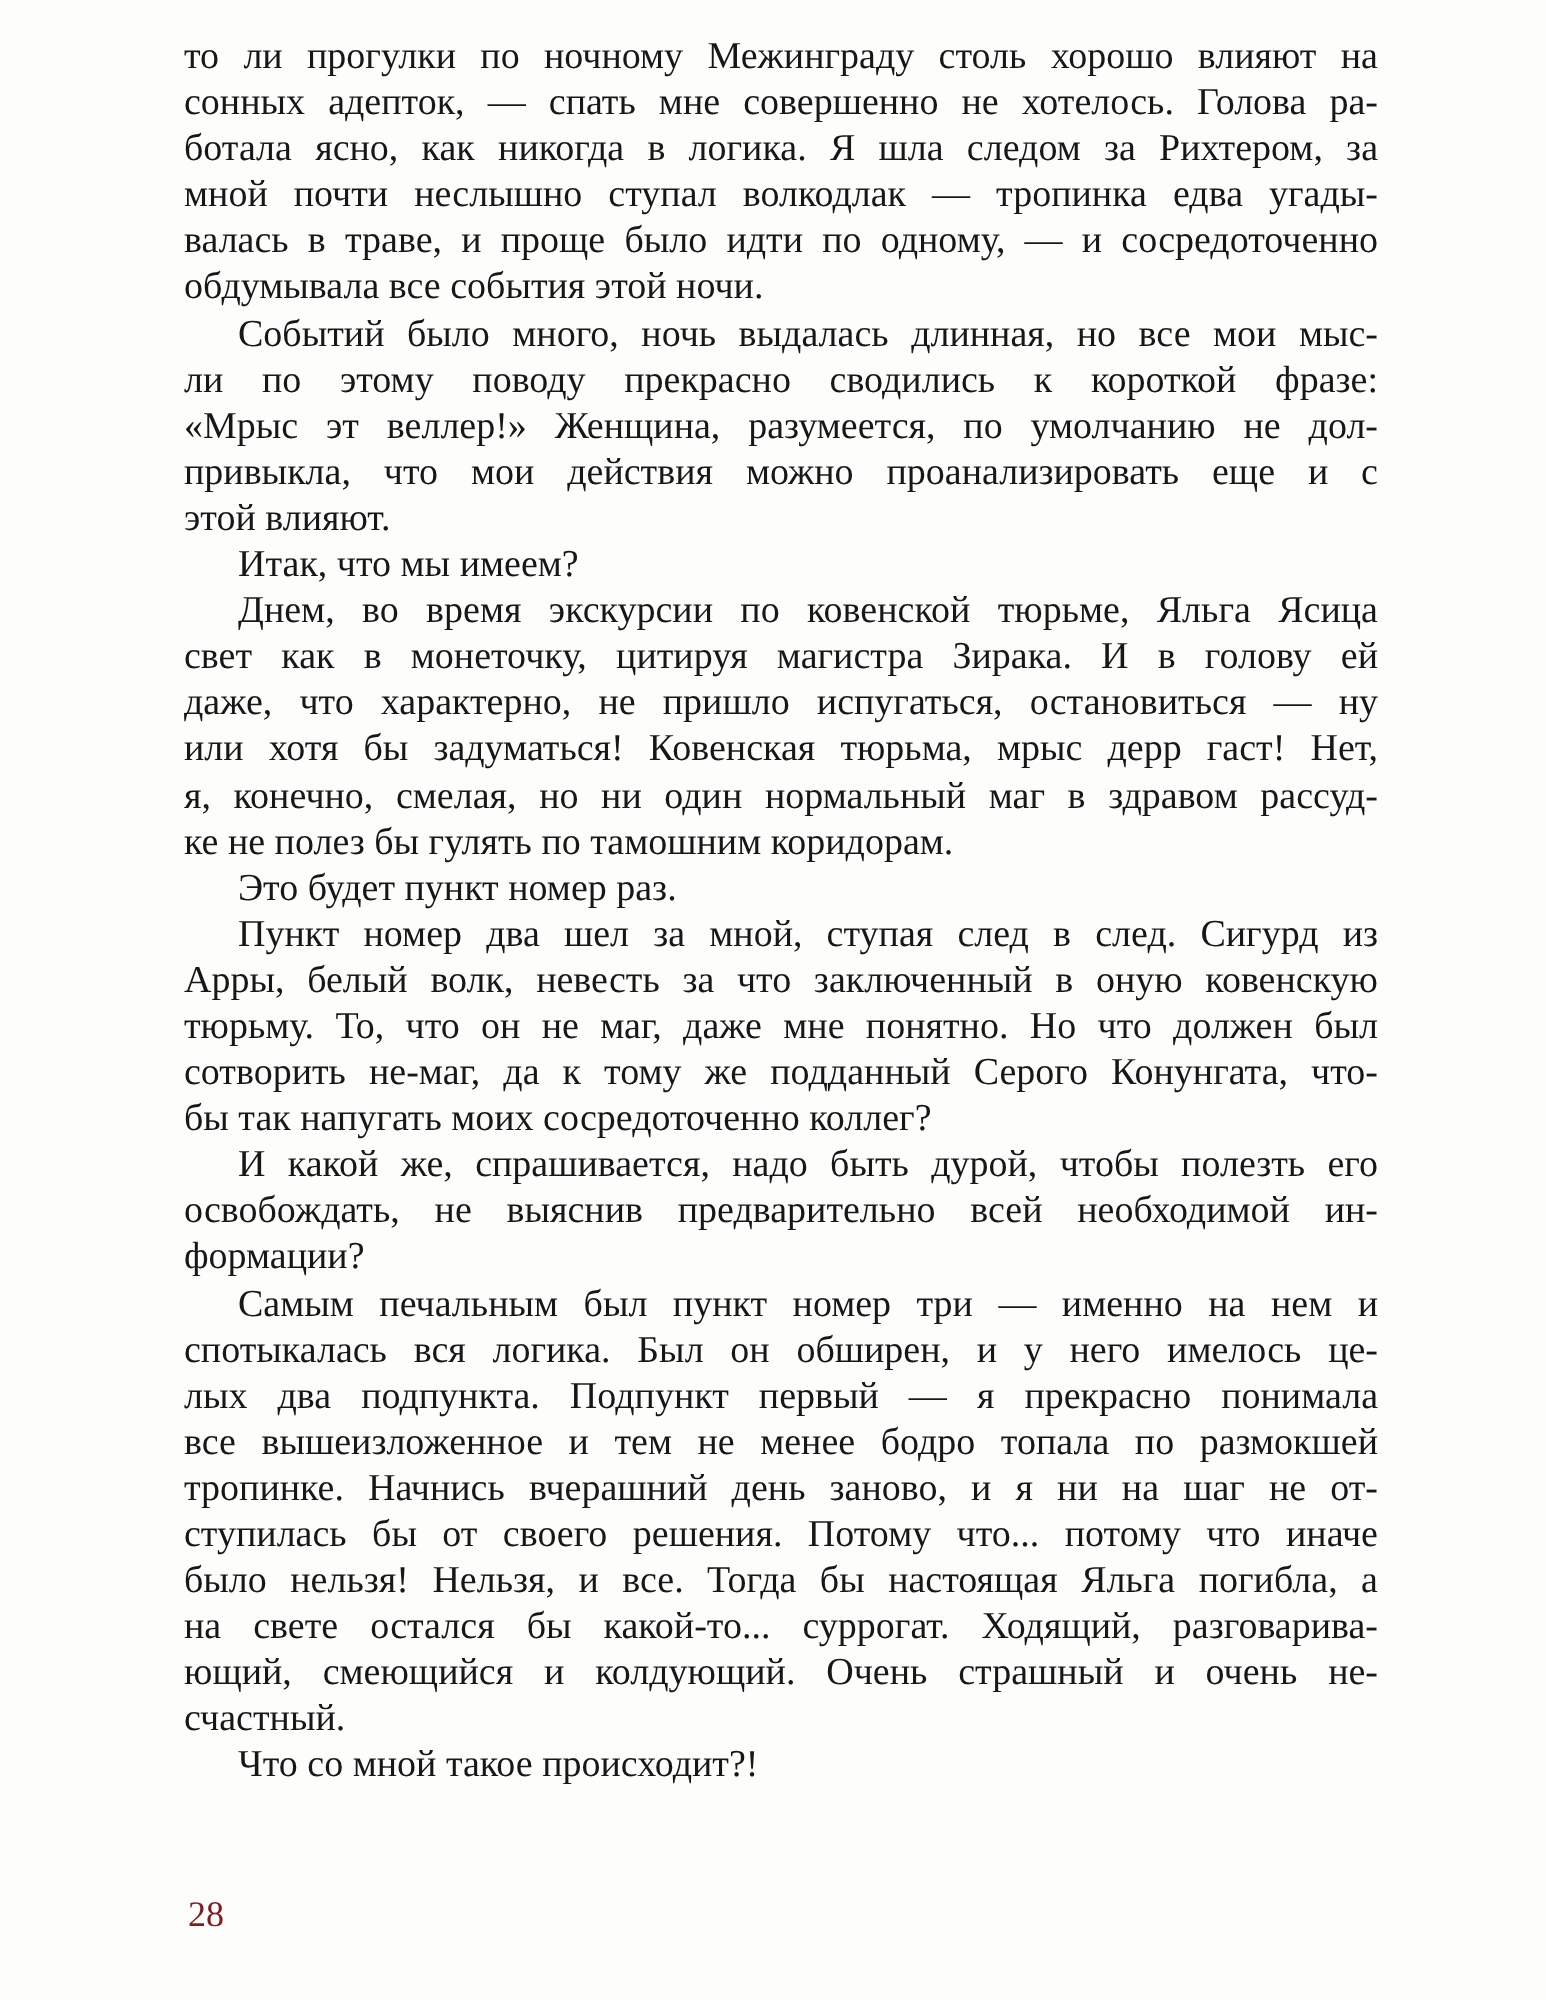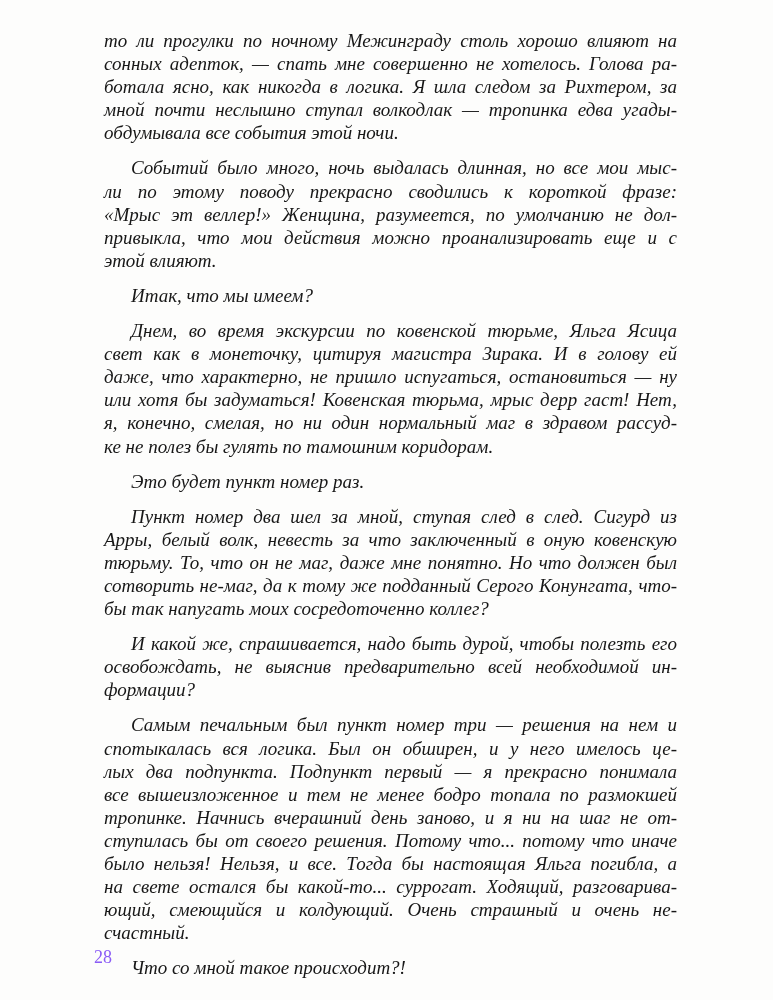--- a/index.html
+++ b/index.html
@@ -16,23 +16,22 @@
     color: #171717;
     overflow: hidden;
   }
   .text-block {
     position: absolute;
     left: 92px;
     top: 17px;
     width: 597px;
   }
   p.para {
-    margin: 12px;
+    margin: 0;
     padding: 0;
-    font-style: italic;
   }
   .line {
     display: block;
     font-size: 19px;
     line-height: 23.1px;
     text-align: justify;
     text-align-last: justify;
     white-space: normal;
   }
   .line.last {
@@ -41,33 +40,34 @@
   }
   .line.indent {
     padding-left: 27px;
   }
   .page-number {
     position: absolute;
     left: 94px;
     top: 947px;
     font-size: 18px;
     line-height: 20px;
-    color: #8b5cf6;
+    color: #7f1d1d;
   }
 </style>
 </head>
 <body>
 
 <div class="page">
   <div class="text-block">
       <p class="para">
         <span class="line">то ли прогулки по ночному Межинграду столь хорошо влияют на</span>
         <span class="line">сонных адепток, — спать мне совершенно не хотелось. Голова ра-</span>
         <span class="line">ботала ясно, как никогда в логика. Я шла следом за Рихтером, за</span>
         <span class="line">мной почти неслышно ступал волкодлак — тропинка едва угады-</span>
+        <span class="line">валась в траве, и проще было идти по одному, — и сосредоточенно</span>
         <span class="line last">обдумывала все события этой ночи.</span>
       </p>
       <p class="para">
         <span class="line indent">Событий было много, ночь выдалась длинная, но все мои мыс-</span>
         <span class="line">ли по этому поводу прекрасно сводились к короткой фразе:</span>
         <span class="line">«Мрыс эт веллер!» Женщина, разумеется, по умолчанию не дол-</span>
         <span class="line">привыкла, что мои действия можно проанализировать еще и с</span>
         <span class="line last">этой влияют.</span>
       </p>
       <p class="para">
@@ -90,21 +90,21 @@
         <span class="line">тюрьму. То, что он не маг, даже мне понятно. Но что должен был</span>
         <span class="line">сотворить не-маг, да к тому же подданный Серого Конунгата, что-</span>
         <span class="line last">бы так напугать моих сосредоточенно коллег?</span>
       </p>
       <p class="para">
         <span class="line indent">И какой же, спрашивается, надо быть дурой, чтобы полезть его</span>
         <span class="line">освобождать, не выяснив предварительно всей необходимой ин-</span>
         <span class="line last">формации?</span>
       </p>
       <p class="para">
-        <span class="line indent">Самым печальным был пункт номер три — решения на нем и</span>
+        <span class="line indent">Самым печальным был пункт номер три — именно на нем и</span>
         <span class="line">спотыкалась вся логика. Был он обширен, и у него имелось це-</span>
         <span class="line">лых два подпункта. Подпункт первый — я прекрасно понимала</span>
         <span class="line">все вышеизложенное и тем не менее бодро топала по размокшей</span>
         <span class="line">тропинке. Начнись вчерашний день заново, и я ни на шаг не от-</span>
         <span class="line">ступилась бы от своего решения. Потому что... потому что иначе</span>
         <span class="line">было нельзя! Нельзя, и все. Тогда бы настоящая Яльга погибла, а</span>
         <span class="line">на свете остался бы какой-то... суррогат. Ходящий, разговарива-</span>
         <span class="line">ющий, смеющийся и колдующий. Очень страшный и очень не-</span>
         <span class="line last">счастный.</span>
       </p>

